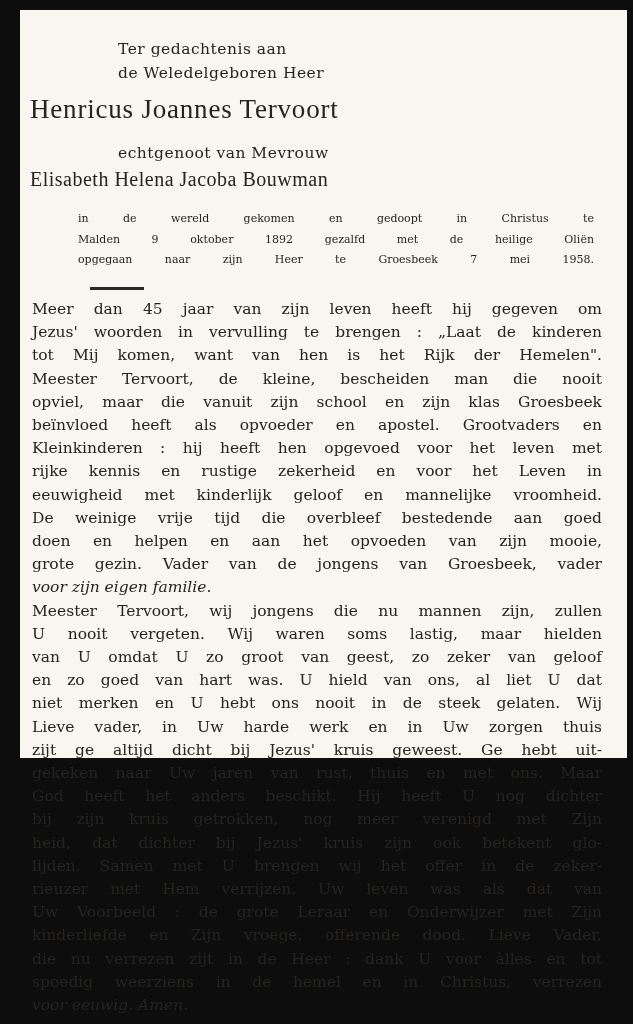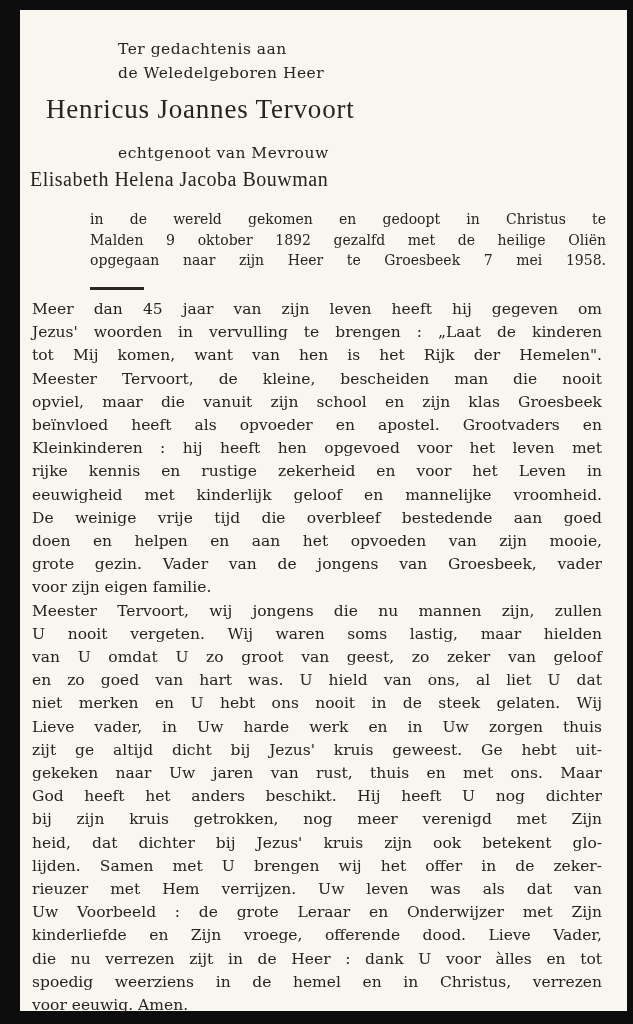--- a/index.html
+++ b/index.html
@@ -5,56 +5,56 @@
     html, body { margin: 0; padding: 0; }
     body {
       width: 633px; height: 1024px;
       background: #0d0d0d;
       position: relative;
       overflow: hidden;
     }
     .card {
       position: absolute;
       left: 20px; top: 10px;
-      width: 607px; height: 1001px;
+      width: 607px; height: 748px;
       background: #f8f6ee;
       box-sizing: border-box;
       font-family: "DejaVu Serif", "Liberation Serif", serif;
       color: #262320;
     }
     .line { position: absolute; white-space: nowrap; }
     .small { font-size: 15.5px; letter-spacing: 0.5px; }
     .big { font-size: 27px; letter-spacing: 0.8px; font-family: "Liberation Serif", serif; }
     .mid { font-size: 20px; letter-spacing: 0.5px; font-family: "Liberation Serif", serif; }
     .intro { left: 98px; }
     .dates {
-      position: absolute; left: 70px; width: 516px;
-      font-size: 14px; line-height: 20.5px;
+      position: absolute; left: 58px; width: 516px;
+      font-size: 11px; line-height: 20.5px;
     }
     .dates div, .body div {
       text-align: justify; text-align-last: justify;
       white-space: nowrap;
     }
     .body {
       position: absolute; left: 12px; top: 288px; width: 570px;
       font-size: 15.5px; line-height: 23.2px;
     }
-    .body div.last { text-align-last: left; }
+    .body div.last { text-align-last: left; font-style: italic; }
     .rule {
       position: absolute; left: 70px; top: 277px;
       width: 54px; height: 3px; background: #2a2724;
     }
   </style>
 </head>
 <body>
 
 <div class="card">
   <div class="line small intro" style="top:30px;">Ter gedachtenis aan</div>
   <div class="line small intro" style="top:54px;">de Weledelgeboren Heer</div>
-  <div class="line big" style="left:26px; top:84px;">Henricus Joannes Tervoort</div>
+  <div class="line big" style="left:10px; top:84px;">Henricus Joannes Tervoort</div>
   <div class="line small intro" style="top:134px;">echtgenoot van Mevrouw</div>
   <div class="line mid" style="left:10px; top:158px;">Elisabeth Helena Jacoba Bouwman</div>
 
   <div class="dates" style="top:199px;">
     <div>in de wereld gekomen en gedoopt in Christus te</div>
     <div>Malden 9 oktober 1892 gezalfd met de heilige Oliën</div>
     <div>opgegaan naar zijn Heer te Groesbeek 7 mei 1958.</div>
   </div>
 
   <div class="rule"></div>

